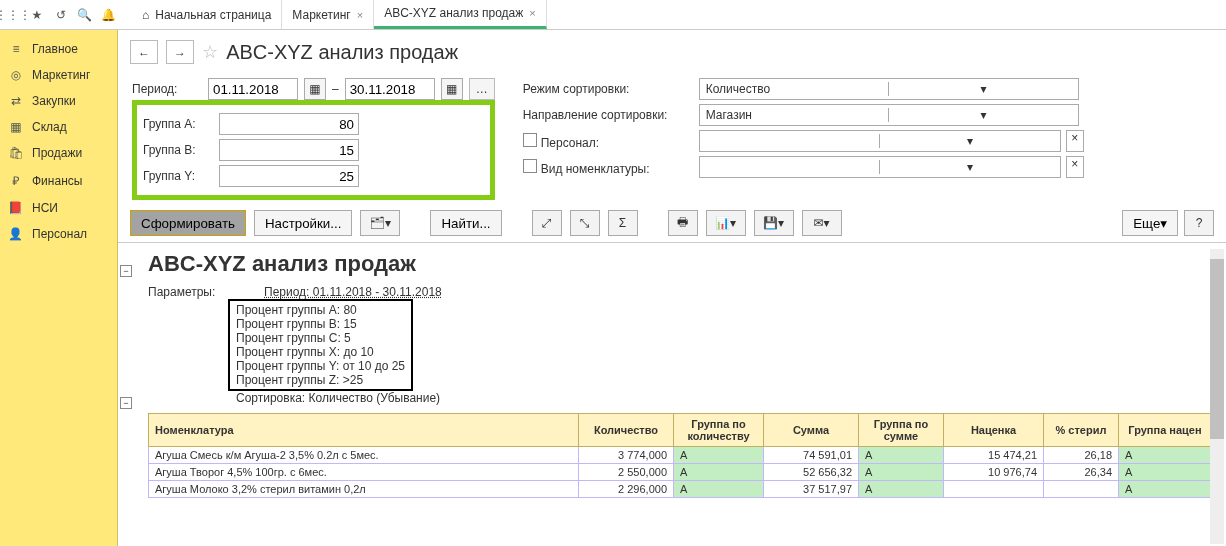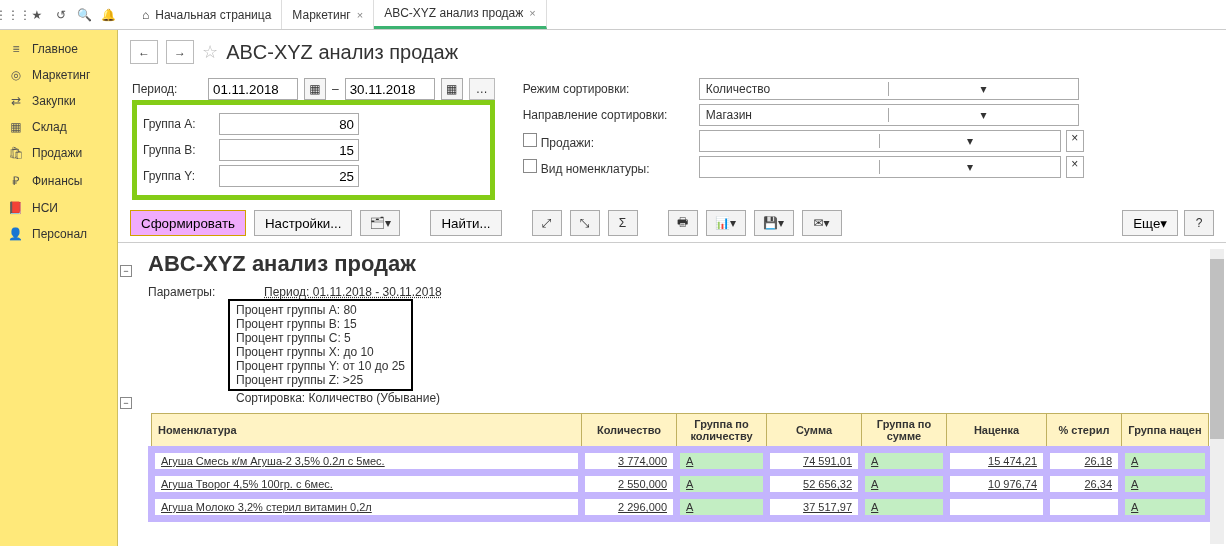--- a/index.html
+++ b/index.html
@@ -39,41 +39,41 @@
   .right-filters .frow label { width: 170px; }
   .select { border: 1px solid #aaa; height: 22px; width: 380px; display: flex; align-items: center; background: #fff; }
   .select span { flex: 1; padding: 0 6px; }
   .select .dd { width: 18px; text-align: center; border-left: 1px solid #aaa; }
   .xbtn { width: 18px; text-align: center; border: 1px solid #aaa; height: 22px; margin-left: -1px; background: #fff; }
   .chk { width: 14px; height: 14px; border: 1px solid #888; display: inline-block; margin-right: 4px; }
 
   
   .actionbar { display: flex; align-items: center; gap: 8px; padding: 6px 12px; border-bottom: 1px solid #ccc; }
   .btn { border: 1px solid #aaa; background: #f5f5f5; height: 26px; padding: 0 10px; display: flex; align-items: center; cursor: pointer; }
-  .btn.primary { background: #f0abfc; border-color: #d0a000; }
+  .btn.primary { background: #a3a3a3; border-color: #d0a000; }
   .iconbtn { border: 1px solid #aaa; background: #f3f3f3; width: 30px; height: 26px; display: flex; align-items: center; justify-content: center; cursor: pointer; }
   .iconbtn.drop { width: 40px; }
   .spacer { width: 14px; }
   .actionbar .right { margin-left: auto; display: flex; gap: 6px; }
 
   
   .report { flex: 1; overflow: auto; padding: 4px 12px 0; position: relative; }
   .collapse-gutter { position: absolute; left: 2px; top: 22px; }
   .collapse-btn { width: 12px; height: 12px; border: 1px solid #888; background: #fff; font-size: 9px; line-height: 10px; text-align: center; cursor: pointer; margin-bottom: 120px; }
   .rtitle { font-size: 22px; font-weight: bold; margin: 4px 0 8px 18px; }
   .params { margin-left: 18px; font-size: 12px; }
   .params .pbox { border: 2px solid #000; display: inline-block; padding: 2px 6px; margin-left: 8px; }
   .params-line { margin-left: 88px; }
   .params-head { display: flex; gap: 36px; }
   .params-head .phlabel { width: 80px; }
 
   table.rep { border-collapse: collapse; margin-top: 8px; margin-left: 18px; width: calc(100% - 20px); }
   table.rep th { background: #fff3c4; border: 1px solid #c0b060; padding: 4px 6px; font-weight: bold; text-align: center; font-size: 11px; }
   table.rep th.first { text-align: left; }
-  table.rep td { border: 7px solid #c4b5fd; padding: 2px 6px; font-size: 11px; text-decoration: underline; }
+  table.rep td { border: 1px solid #c4b5fd; padding: 2px 6px; font-size: 11px; }
   table.rep td.num { text-align: right; }
   td.grp { background: #c3eec3; }
   .scrollbar { position: absolute; right: 2px; top: 6px; bottom: 2px; width: 14px; background: #eee; }
   .scroll-thumb { position: absolute; top: 10px; width: 100%; height: 180px; background: #c0c0c0; }
 </style>
 </head>
 <body>
 
 <div class="topbar">
   <div class="ticon">⋮⋮⋮</div>
@@ -177,21 +177,21 @@
             </div>
         </div>
         <div class="frow">
           <label>Направление сортировки:</label>
           <div class="select">
               <span>Магазин</span>
               <span class="dd">▾</span>
             </div>
         </div>
         <div class="frow">
-          <label><span class="chk"></span><span>Продажи:</span></label>
+          <label><span class="chk"></span><span>Персонал:</span></label>
           <div class="select" style="width:362px">
               <span></span>
               <span class="dd">▾</span>
             </div>
             <span class="xbtn">×</span>
         </div>
         <div class="frow">
           <label><span class="chk"></span><span>Вид номенклатуры:</span></label>
           <div class="select" style="width:362px">
               <span></span>

